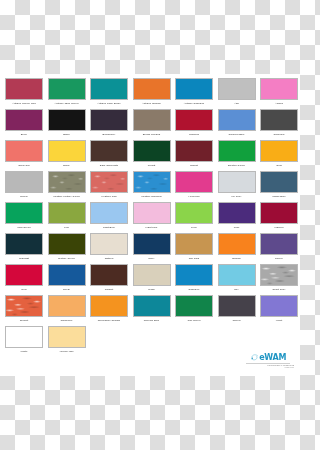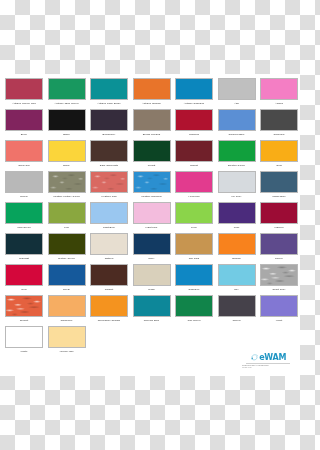--- a/index.html
+++ b/index.html
@@ -114,21 +114,21 @@
     overflow: hidden;
     transform: scaleY(0.95);
   }
 
   
   #logo {
     position: absolute;
     right: 6px;
     bottom: 8px;
     width: 52px;
-    text-align: left;
+    text-align: right;
   }
   #logo-mark {
     display: flex;
     align-items: flex-end;
     justify-content: center;
     gap: 0.5px;
   }
   #logo-swirl {
     width: 9px;
     height: 9px;

